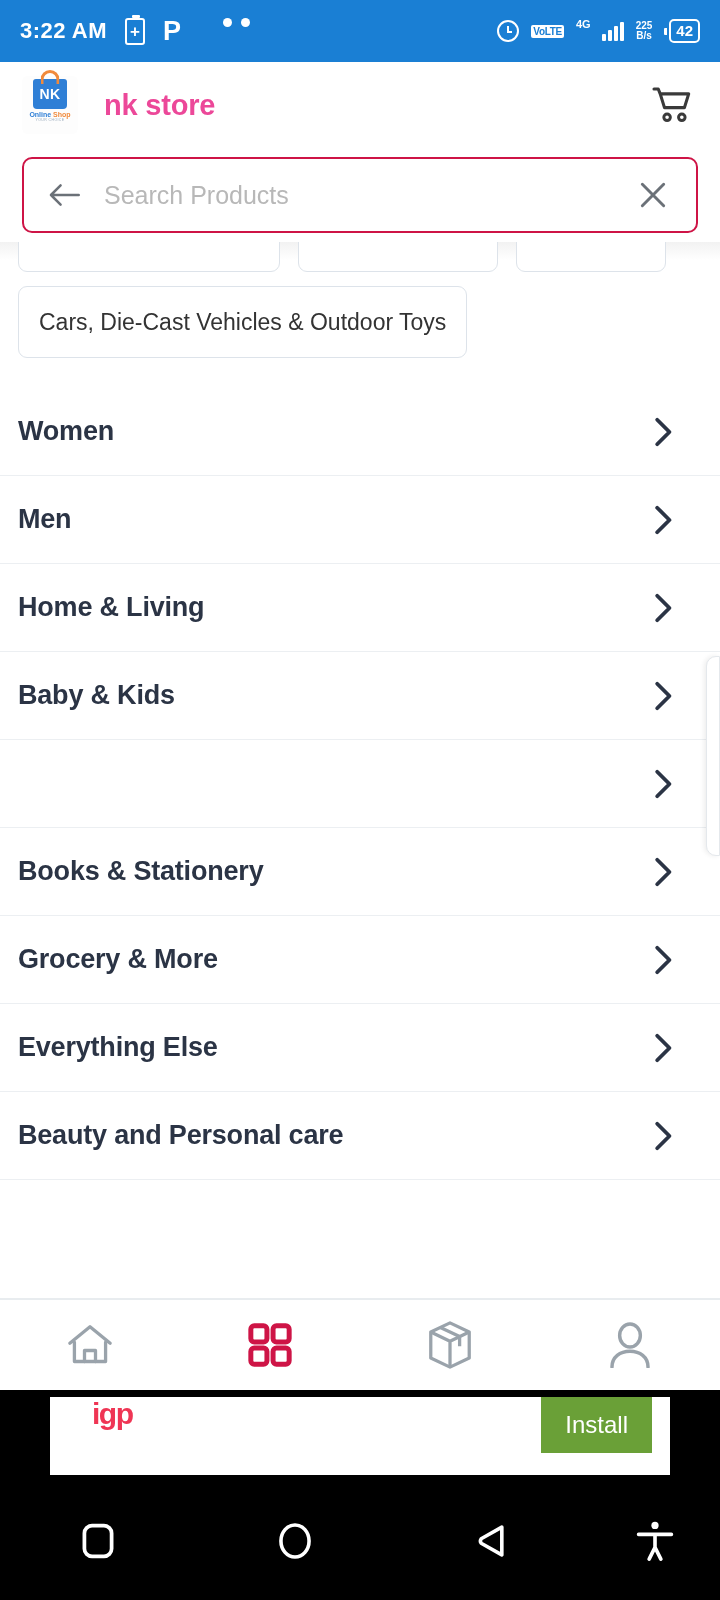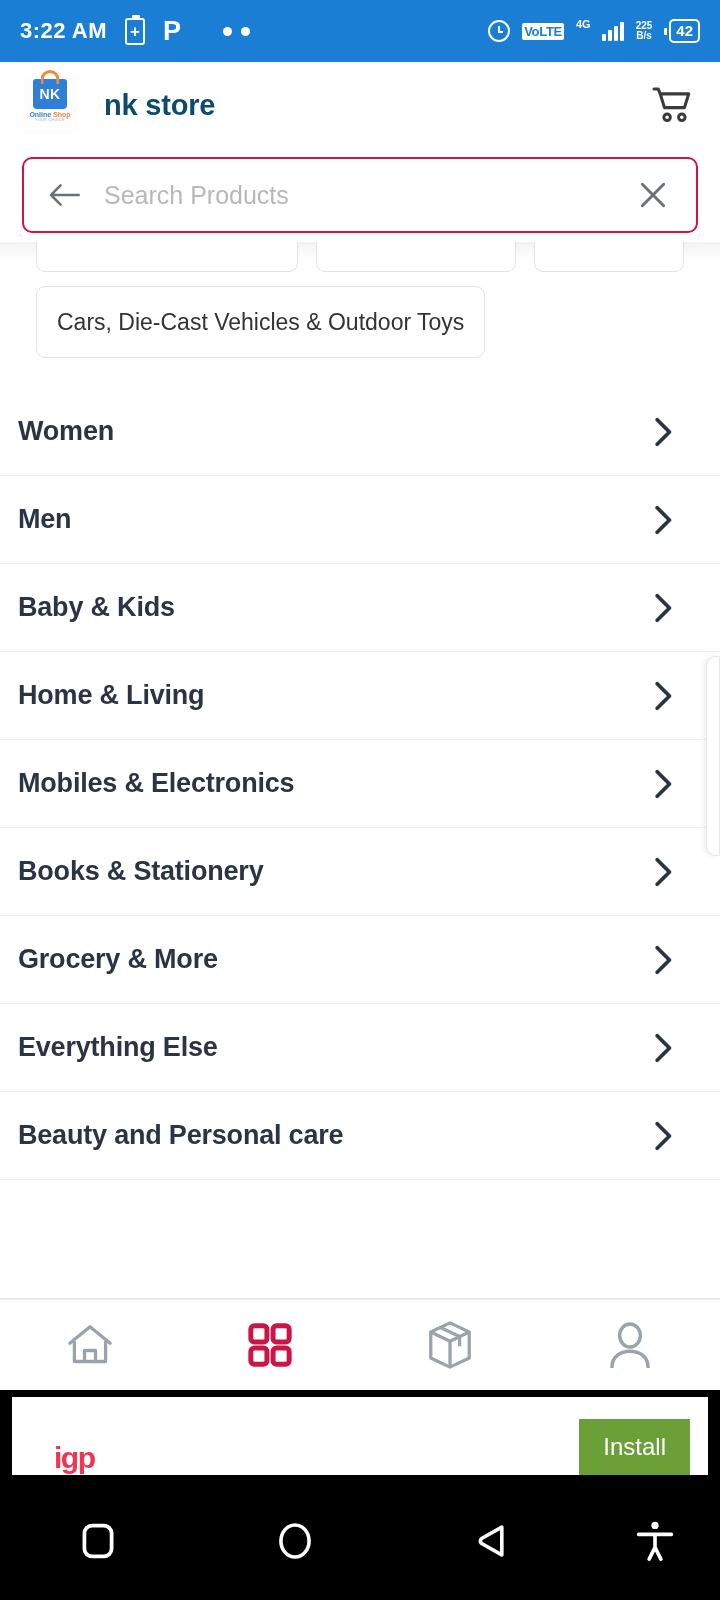--- a/index.html
+++ b/index.html
@@ -10,34 +10,34 @@
     overflow:hidden;
     position:relative;
   }
   .phone { width:720px; height:1600px; display:flex; flex-direction:column; position:relative; background:#fff; }
 
   
   .statusbar{
     height:62px; background:#1a7fd4; flex:0 0 62px;
     display:flex; align-items:center; padding:0 20px; color:#fff;
   }
-  .sb-left{ display:flex; align-items:center; gap:18px; }
+  .sb-left{ display:flex; align-items:flex-start; gap:18px; }
   .sb-time{ font-size:22px; font-weight:700; letter-spacing:.5px; }
   .sb-right{ margin-left:auto; display:flex; align-items:center; gap:12px; }
   .ic-batt-plus{ width:20px; height:27px; border:2.5px solid #fff; border-radius:3px; position:relative; }
   .ic-batt-plus:before{ content:""; position:absolute; top:-5px; left:5px; width:8px; height:3px; background:#fff; border-radius:1px; }
   .ic-batt-plus:after{ content:"+"; position:absolute; inset:0; display:flex; align-items:center; justify-content:center; font-size:17px; line-height:1; font-weight:700; color:#fff; }
   .ic-p{ font-size:27px; font-weight:800; line-height:1; }
   .ic-dots{ display:flex; gap:9px; margin-left:24px; }
   .ic-dots i{ width:9px; height:9px; border-radius:50%; background:#fff; display:block; }
   .ic-alarm{ width:22px; height:22px; border:2.5px solid #fff; border-radius:50%; position:relative; }
   .ic-alarm:before,.ic-alarm:after{ content:""; position:absolute; background:#fff; }
   .ic-alarm:before{ width:2px; height:7px; left:8px; top:4px; }
   .ic-alarm:after{ width:5px; height:2px; left:8px; top:9px; }
-  .volte{ font-size:13px; font-weight:800; background:#fff; color:#1a7fd4; padding:1px 2px; border-radius:2px; letter-spacing:-.3px; }
+  .volte{ font-size:10px; font-weight:800; background:#fff; color:#1a7fd4; padding:1px 2px; border-radius:2px; letter-spacing:-.3px; }
   .sig{ display:flex; align-items:flex-end; gap:2px; height:20px; position:relative; }
   .sig i{ width:4px; background:#fff; display:block; border-radius:1px; }
   .sig i:nth-child(1){ height:7px; }
   .sig i:nth-child(2){ height:11px; }
   .sig i:nth-child(3){ height:15px; }
   .sig i:nth-child(4){ height:19px; }
   .fourg{ font-size:11px; font-weight:800; line-height:1; align-self:flex-start; margin-right:-1px; }
   .netspd{ font-size:10px; font-weight:700; line-height:1.05; text-align:center; }
   .batt{ display:flex; align-items:center; gap:2px; }
   .batt-tip{ width:3px; height:7px; background:#fff; border-radius:1px 0 0 1px; }
@@ -53,41 +53,41 @@
     display:flex; flex-direction:column; align-items:center; justify-content:flex-start;
     background:#fdfdfd;
   }
   .logo-bag{ width:34px; height:30px; background:#2f7fd6; border-radius:3px 3px 4px 4px; position:relative; margin-top:3px; }
   .logo-handle{ position:absolute; top:-9px; left:50%; transform:translateX(-50%); width:19px; height:14px; border:3px solid #f08a3c; border-bottom:none; border-radius:10px 10px 0 0; }
   .logo-nk{ position:absolute; inset:0; display:flex; align-items:center; justify-content:center; color:#fff; font-size:14px; font-weight:800; letter-spacing:.5px; }
   .logo-sub{ font-size:7px; font-weight:800; margin-top:2px; white-space:nowrap; }
   .logo-sub .b{ color:#2f7fd6; }
   .logo-sub .o{ color:#f08a3c; }
   .logo-sub2{ font-size:3.5px; color:#9ab; letter-spacing:.4px; }
-  .app-title{ font-size:29px; font-weight:700; color:#0c4a6e; margin-left:26px; letter-spacing:-.2px; }
+  .app-title{ font-size:29px; font-weight:700; color:#ec4899; margin-left:26px; letter-spacing:-.2px; }
   .cart-btn{ margin-left:auto; width:48px; height:44px; display:flex; align-items:center; justify-content:center; }
 
   
   .searchwrap{ flex:0 0 94px; background:#fff; padding:0 22px; display:flex; align-items:center; }
   .searchbar{
     width:100%; height:76px; border:2.5px solid #ce1446; border-radius:10px;
     display:flex; align-items:center; padding:0 22px 0 18px; background:#fff;justify-content:center;
   }
   .s-back{ width:44px; height:44px; display:flex; align-items:center; justify-content:center; flex:0 0 44px; }
   .s-input{
     flex:1; border:none; outline:none; background:transparent; margin-left:18px;
     font-family:"Liberation Sans", sans-serif; font-size:25px; color:#333;
   }
   .s-input::placeholder{ color:#b8b8b8; }
   .s-clear{ width:42px; height:42px; display:flex; align-items:center; justify-content:center; flex:0 0 42px; }
 
   
   .chipzone{ background:#fff; position:relative; flex:0 0 146px; overflow:hidden; }
   .chip-shadow{ position:absolute; top:0; left:0; right:0; height:18px; background:linear-gradient(#f2f2f2,#ffffff); }
-  .chip-row{ display:flex; gap:18px; padding:0 36px; position:relative; }
+  .chip-row{ display:flex; gap:18px; padding:0 18px; position:relative; }
   .chip-row.cut{ margin-top:-42px; }
   .chip{
     border:1.5px solid #dde3ea; border-radius:9px; height:72px;
     display:flex; align-items:center; padding:0 20px;
     font-size:23px; color:#333; white-space:nowrap; background:#fff;
   }
   .chip.c1{ width:262px; }
   .chip.c2{ width:200px; }
   .chip.c3{ width:150px; }
   .chip-row.second{ margin-top:14px; }
@@ -116,21 +116,21 @@
   .botnav{
     flex:0 0 92px; background:#fff; border-top:2px solid #e8ecef;
     display:flex; align-items:center;
     box-shadow:0 -3px 7px rgba(0,0,0,.05);
   }
   .navitem{ flex:1; display:flex; align-items:center; justify-content:center; height:100%; }
 
   
   .adzone{ flex:0 0 92px; background:#000; display:flex; align-items:center; justify-content:center; }
   .adbanner{
-    width:696px; height:78px; background:#fff; display:flex; align-items:flex-end; padding:0 18px;
+    width:620px; height:78px; background:#fff; display:flex; align-items:flex-start; padding:0 18px;
   }
   .ad-logo{ font-size:30px; font-weight:800; color:#ef3554; letter-spacing:-1.5px; flex:0 0 auto; margin-left:24px; }
   .ad-text{ font-size:27px; color:#5f5f5f; margin-left:30px; white-space:nowrap; overflow:hidden; }
   .ad-install{
     margin-left:auto; background:#6aa037; color:#fff; font-size:24px;
     padding:14px 24px; border:none; font-family:"Liberation Sans", sans-serif;
   }
 
   
   .androidnav{ flex:0 0 118px; background:#000; display:flex; align-items:center; }
@@ -238,39 +238,38 @@
     <div class="catrow">
       <span class="catname">Men</span>
       <span class="catchev">
         <svg width="22" height="30" viewBox="0 0 14 22">
             <path d="M2 2l9 9-9 9" fill="none" stroke="#2b3445" stroke-width="2.8" stroke-linecap="round" stroke-linejoin="round"></path>
           </svg>
       </span>
     </div>
 
     <div class="catrow">
+      <span class="catname">Home &amp; Living</span>
+      <span class="catchev">
+        <svg width="22" height="30" viewBox="0 0 14 22">
+            <path d="M2 2l9 9-9 9" fill="none" stroke="#2b3445" stroke-width="2.8" stroke-linecap="round" stroke-linejoin="round"></path>
+          </svg>
+      </span>
+    </div>
+
+    <div class="catrow">
       <span class="catname">Baby &amp; Kids</span>
       <span class="catchev">
         <svg width="22" height="30" viewBox="0 0 14 22">
             <path d="M2 2l9 9-9 9" fill="none" stroke="#2b3445" stroke-width="2.8" stroke-linecap="round" stroke-linejoin="round"></path>
           </svg>
       </span>
     </div>
 
     <div class="catrow">
-      <span class="catname">Home &amp; Living</span>
-      <span class="catchev">
-        <svg width="22" height="30" viewBox="0 0 14 22">
-            <path d="M2 2l9 9-9 9" fill="none" stroke="#2b3445" stroke-width="2.8" stroke-linecap="round" stroke-linejoin="round"></path>
-          </svg>
-      </span>
-    </div>
-
-    <div class="catrow">
-      <span class="catname">Mobiles &amp; Electronics</span>
       <span class="catchev">
         <svg width="22" height="30" viewBox="0 0 14 22">
             <path d="M2 2l9 9-9 9" fill="none" stroke="#2b3445" stroke-width="2.8" stroke-linecap="round" stroke-linejoin="round"></path>
           </svg>
       </span>
     </div>
 
     <div class="catrow">
       <span class="catname">Books &amp; Stationery</span>
       <span class="catchev">

